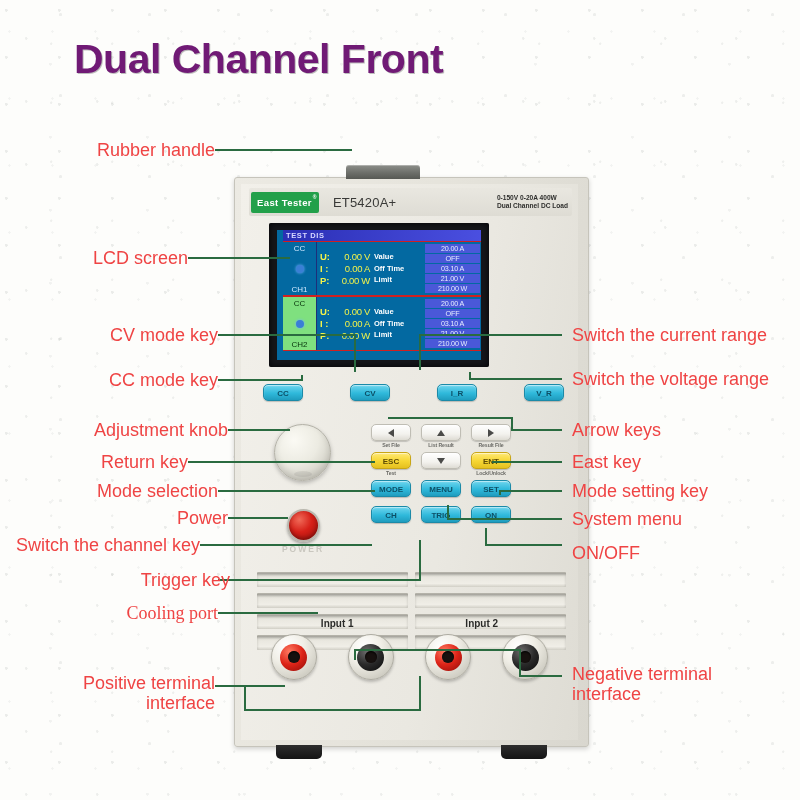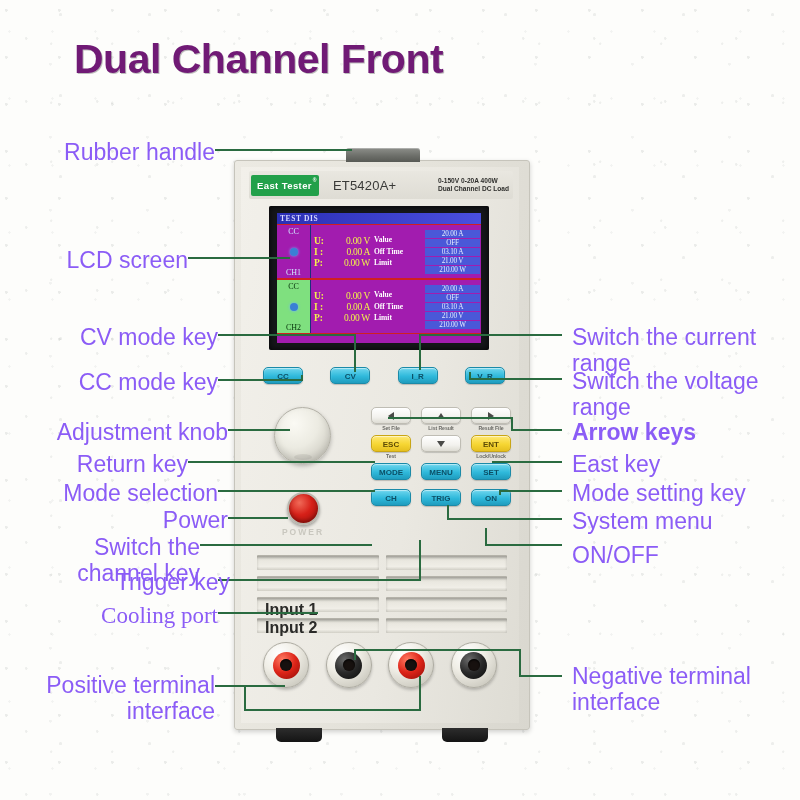--- a/index.html
+++ b/index.html
@@ -34,37 +34,37 @@
     font-weight: bold;
     color: #701a75;
     letter-spacing: -0.5px;
     text-shadow: 1px 1px 0 rgba(0,0,0,.25);
     z-index: 6;
   }
 
   
   .callout {
     position: absolute;
-    color: #8b5cf6;
-    font-size: 23px;
+    color: #ef4444;
+    font-size: 18px;
     line-height: 1.12;
     white-space: pre-line;
     z-index: 7;
   }
   .callout.left  { text-align: right; }
   .callout.right { text-align: left; }
 
   
   #leaders { position: absolute; inset: 0; z-index: 5; pointer-events: none; }
 
   
   #instrument {
     position: absolute;
-    left: 234px; top: 160px;
-    width: 296px; height: 570px;
+    left: 234px; top: 177px;
+    width: 355px; height: 570px;
     z-index: 3;
   }
   #handle {
     position: absolute;
     left: 112px; top: -12px;
     width: 74px; height: 14px;
     background: linear-gradient(180deg,#8d8f8a 0%,#6d6f6a 55%,#575954 100%);
     border-radius: 3px 3px 0 0;
     box-shadow: inset 0 1px 0 rgba(255,255,255,.3);
     z-index: 2;
@@ -119,24 +119,25 @@
   
   #lcd-bezel {
     position: absolute; left: 28px; top: 39px; width: 220px; height: 144px;
     background: #15161a;
     border-radius: 2px;
     box-shadow: inset 0 0 6px rgba(0,0,0,.9);
     padding: 7px 8px;
   }
   #lcd-screen {
     width: 100%; height: 100%;
-    background: #a21caf;
-    font-family: Liberation Serif, serif;
+    background: #0369a1;
+    font-family: Liberation Sans, sans-serif;
     position: relative;
     overflow: hidden;
+    padding-left: 6px;
   }
   .lcd-titlebar {
     background: linear-gradient(90deg,#2b2fb5,#4a4fe0);
     color: #d8d8ff;
     font-size: 7.5px;
     font-weight: bold;
     padding: 1px 3px;
     letter-spacing: .6px;
   }
   .ch-block {
@@ -286,21 +287,21 @@
     box-shadow: inset 0 2px 3px rgba(0,0,0,.18);
   }
 
   
   #terminal-area {
     position: absolute; left: 0; right: 0; bottom: 10px; height: 112px;
   }
   #terminal-labels {
     display: flex; justify-content: space-around;
     padding: 0 24px;
-    font-size: 16px; font-weight: bold; color: #2b2b29; flex-direction: column;
+    font-size: 10px; font-weight: bold; color: #2b2b29;
   }
   #posts {
     display: flex; justify-content: space-around;
     padding: 5px 14px 0;
   }
   .post {
     width: 46px; height: 46px; border-radius: 50%;
     background: radial-gradient(circle at 34% 26%, #ffffff 0%, #f0eee6 40%, #cfcdc3 78%, #b0aea4 100%);
     border: 1px solid #aeaca2;
     display: flex; align-items: center; justify-content: center;
@@ -363,21 +364,21 @@
 <div class="callout left" style="left:40px; top:481px; width:178px;">Mode selection</div>
 <div class="callout left" style="left:40px; top:508px; width:188px;">Power</div>
 <div class="callout left" style="left:10px; top:535px; width:190px;">Switch the channel key</div>
 <div class="callout left" style="left:52px; top:570px; width:178px;">Trigger key</div>
 <div class="callout left" style="left:40px; top:603px; width:178px;font-family:Liberation Serif, serif;">Cooling port</div>
 <div class="callout left" style="left:40px; top:673px; width:175px;">Positive terminal
 interface</div>
 
 <div class="callout right" style="left:572px; top:325px; width:225px;">Switch the current range</div>
 <div class="callout right" style="left:572px; top:369px; width:225px;">Switch the voltage range</div>
-<div class="callout right" style="left:572px; top:420px; width:200px;font-weight:bold;">Arrow keys</div>
+<div class="callout right" style="left:572px; top:420px; width:200px;">Arrow keys</div>
 <div class="callout right" style="left:572px; top:452px; width:200px;">East key</div>
 <div class="callout right" style="left:572px; top:481px; width:215px;">Mode setting key</div>
 <div class="callout right" style="left:572px; top:509px; width:200px;">System menu</div>
 <div class="callout right" style="left:572px; top:535px; width:200px;margin-top:8px;">ON/OFF</div>
 <div class="callout right" style="left:572px; top:664px; width:215px;">Negative terminal
 interface</div>
 
 <div id="instrument">
 
   <div id="handle"></div>

